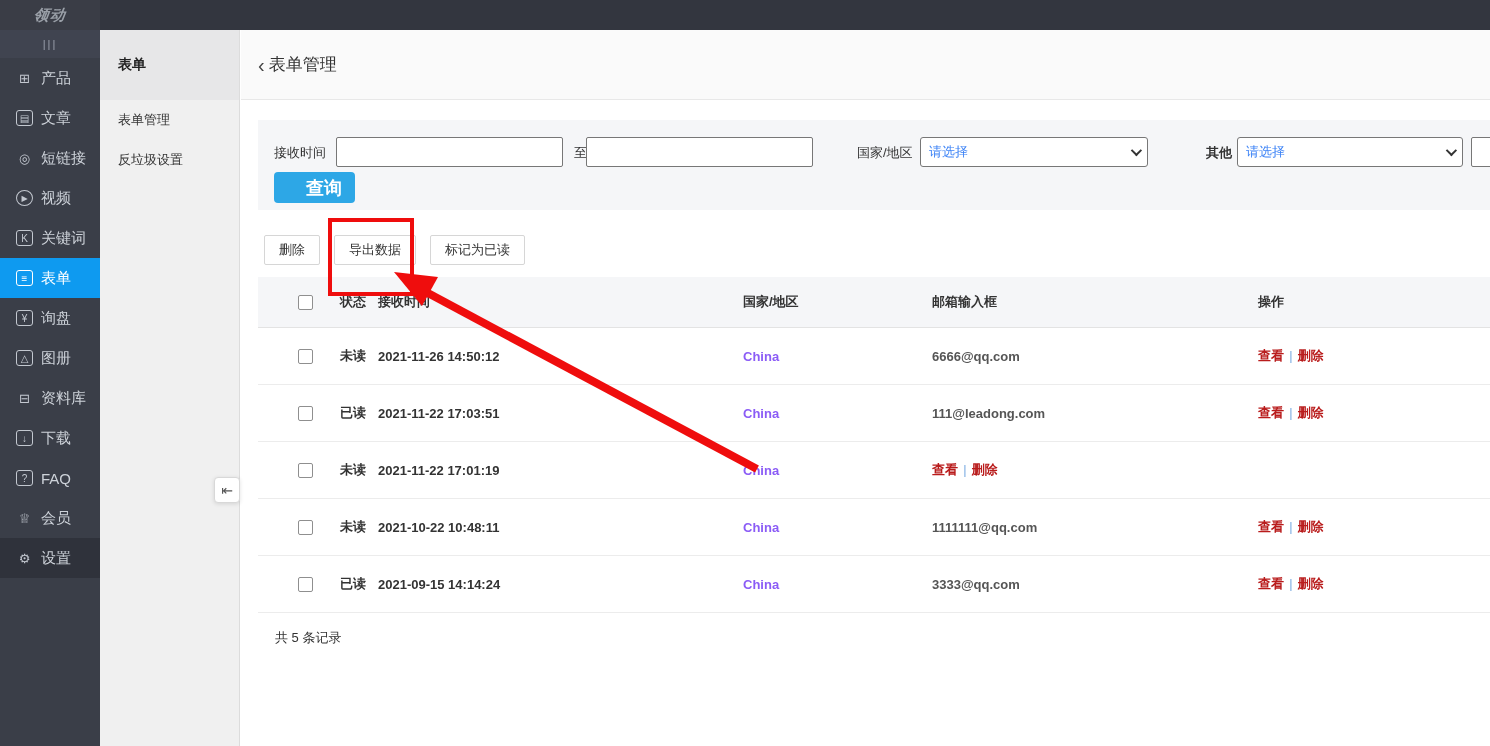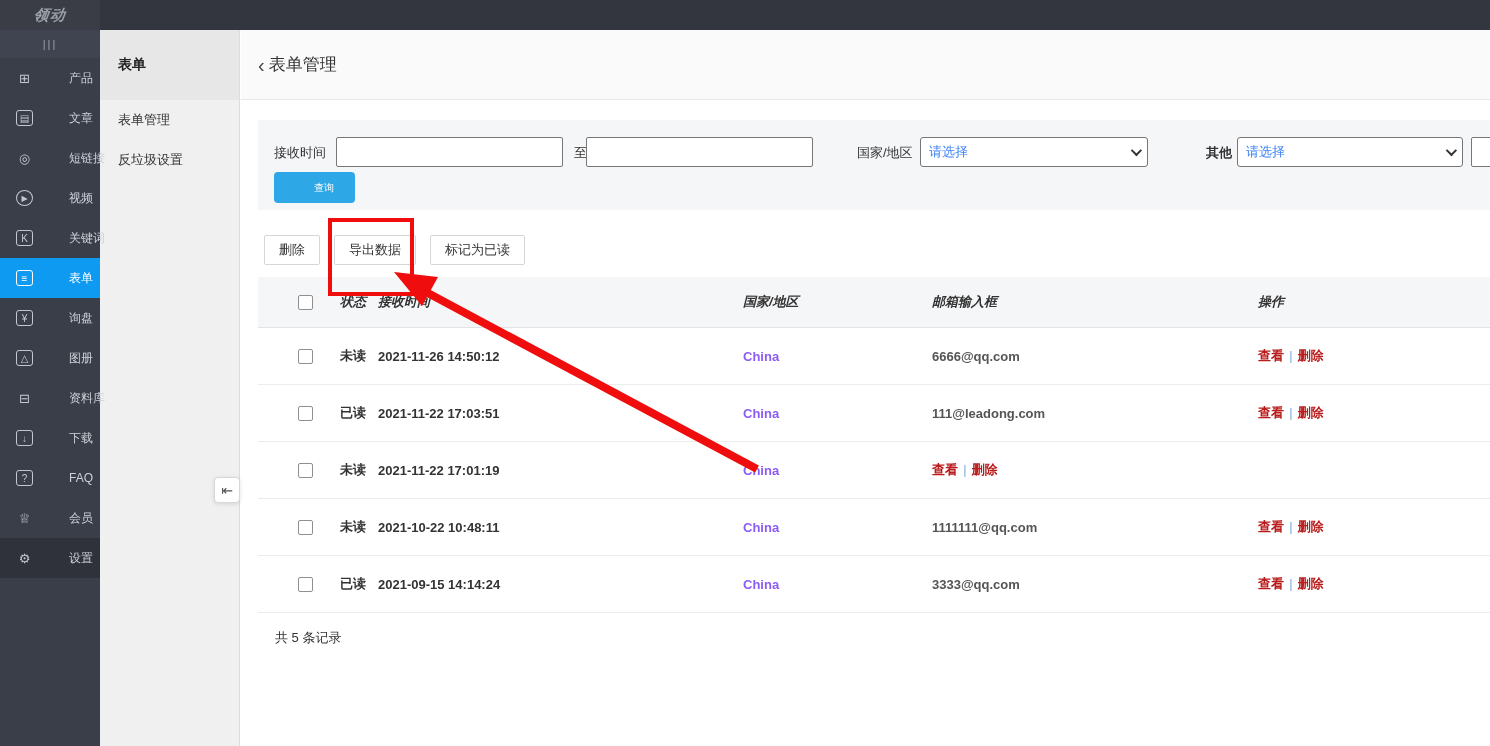--- a/index.html
+++ b/index.html
@@ -12,21 +12,21 @@
   .topbar .logo-area { position:absolute; left:0; top:0; width:100px; height:30px; background:#3a3d46; display:flex; align-items:center; justify-content:center; }
   .logo-text { color:#9aa0a8; font-weight:bold; font-style:italic; font-size:15px; transform:skewX(-8deg); letter-spacing:1px; }
 
   
   .sidebar { position:absolute; left:0; top:30px; width:100px; height:716px; background:#3a3e48; z-index:9; }
   .collapse-strip { height:28px; background:#404450; display:flex; align-items:center; justify-content:center; color:#9aa0ac; font-size:11px; letter-spacing:2px; cursor:pointer; }
   .mi { height:40px; display:flex; align-items:center; padding-left:16px; color:#cdd2d9; cursor:pointer; }
   .mi .ic { width:17px; height:17px; margin-right:8px; display:flex; align-items:center; justify-content:center; font-size:13px; color:#c3c8d0; flex:0 0 17px; }
   .mi .ic.boxed { border:1.2px solid #c3c8d0; border-radius:3px; font-size:10px; width:16px; height:16px; }
   .mi .ic.circle { border:1.2px solid #c3c8d0; border-radius:50%; font-size:8px; width:16px; height:16px; }
-  .mi .ml { font-size:12px; white-space:nowrap;margin-left:28px; }
+  .mi .ml { font-size:15px; white-space:nowrap; }
   .mi.active { background:#0e9af0; color:#fff; }
   .mi.active .ic, .mi.active .ic.boxed { color:#fff; border-color:#fff; }
   .mi.dark { background:#2f323b; }
 
   
   .submenu { position:absolute; left:100px; top:30px; width:140px; height:716px; background:#f0f0f0; border-right:1px solid #dcdcdc; z-index:8; }
   .submenu-head { height:70px; background:#e7e7e8; display:flex; align-items:center; padding-left:18px; font-weight:bold; font-size:14px; color:#222; }
   .submenu-item { height:40px; display:flex; align-items:center; padding-left:18px; font-size:13px; color:#333; cursor:pointer; }
   .submenu-item:first-of-type { margin-top:12px; }
 
@@ -35,28 +35,28 @@
   .page-header { position:absolute; left:0; top:0; width:1249px; height:70px; background:#fafafa; border-bottom:1px solid #e8e8e8; display:flex; align-items:center; padding-left:17px; }
   .back { font-size:20px; color:#444; margin-right:4px; line-height:1; cursor:pointer; }
   .page-title { font-size:17px; color:#333; }
 
   .filter-section { position:absolute; left:17px; top:90px; width:1232px; height:90px; background:#f5f6f8; }
   .f-label { position:absolute; top:24px; font-size:13px; color:#333; }
   .f-input { position:absolute; top:17px; height:30px; background:#fff; border:1px solid #777; border-radius:2px; padding:0 6px; font-size:13px; }
   .f-select { position:absolute; top:17px; height:30px; background:#fff; border:1px solid #777; border-radius:3px; display:flex; align-items:center; padding:0 8px; font-size:13px; color:#3b82f6; cursor:pointer; }
   .f-select .sel-text { flex:1; }
   .chev { width:8px; height:8px; border-right:2px solid #333; border-bottom:2px solid #333; transform:rotate(45deg) translateY(-2px); margin-left:8px; }
-  .btn-primary { position:absolute; left:16px; top:52px; width:81px; height:31px; background:#2da7e6; color:#fff; border:none; border-radius:4px; font-size:10px; font-weight:normal; cursor:pointer;padding-left:19px; }
+  .btn-primary { position:absolute; left:16px; top:52px; width:81px; height:31px; background:#2da7e6; color:#fff; border:none; border-radius:4px; font-size:18px; font-weight:bold; cursor:pointer;padding-left:19px; }
 
   .toolbar { position:absolute; left:23px; top:205px; display:flex; }
   .btn-plain { height:30px; background:#fff; border:1px solid #d6d6d6; border-radius:2px; padding:0 14px; font-size:13px; color:#333; margin-right:14px; cursor:pointer; }
 
   .table { position:absolute; left:17px; top:247px; width:1232px; }
   .trow { display:flex; align-items:center;font-weight:bold; }
-  .thead { height:51px; background:#f5f6f8; font-weight:bold;font-style:italic; }
+  .thead { height:51px; background:#f5f6f8; font-weight:bold; }
   .tbody-row { height:57px; background:#fff; border-bottom:1px solid #ececec; }
   .thead { border-bottom:1px solid #e3e3e3; }
   .c1 { width:82px; display:flex; justify-content:flex-start; padding-left:40px; }
   .c2 { width:38px; }
   .c3 { width:365px; }
   .c4 { width:189px; color:#8b5cf6; }
   .c5 { width:326px; color:#555; }
   .c6 { width:232px; }
   .thead .c4, .thead .c5 { color:#333; }
   .checkbox { width:15px; height:15px; background:#fff; border:1.5px solid #8f8f8f; border-radius:2px; cursor:pointer; }

